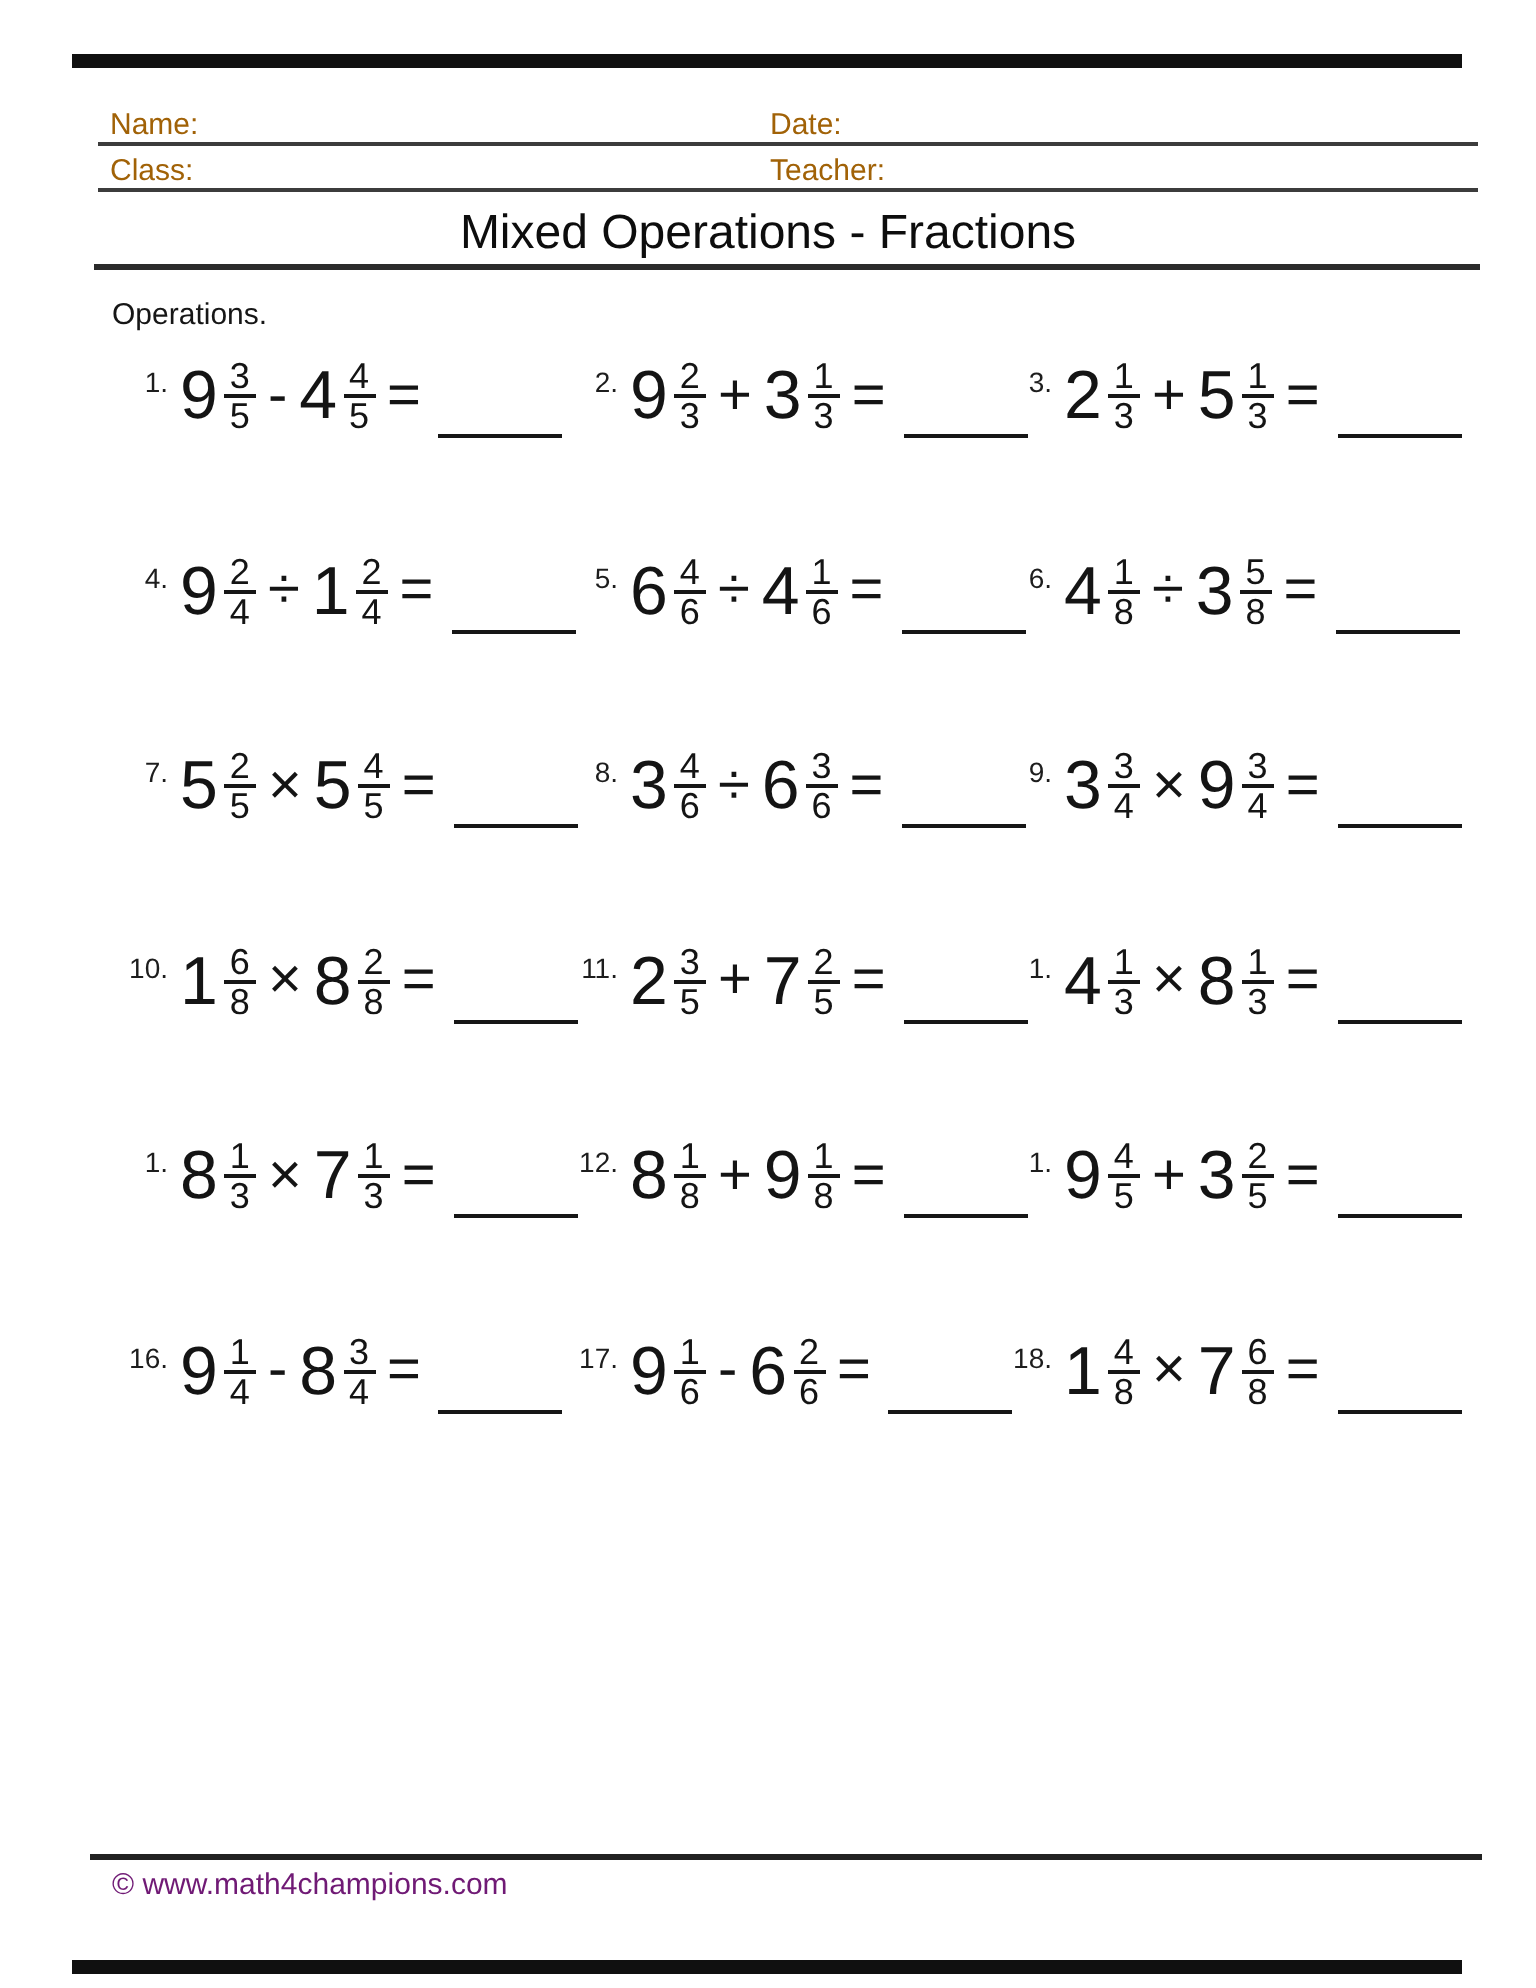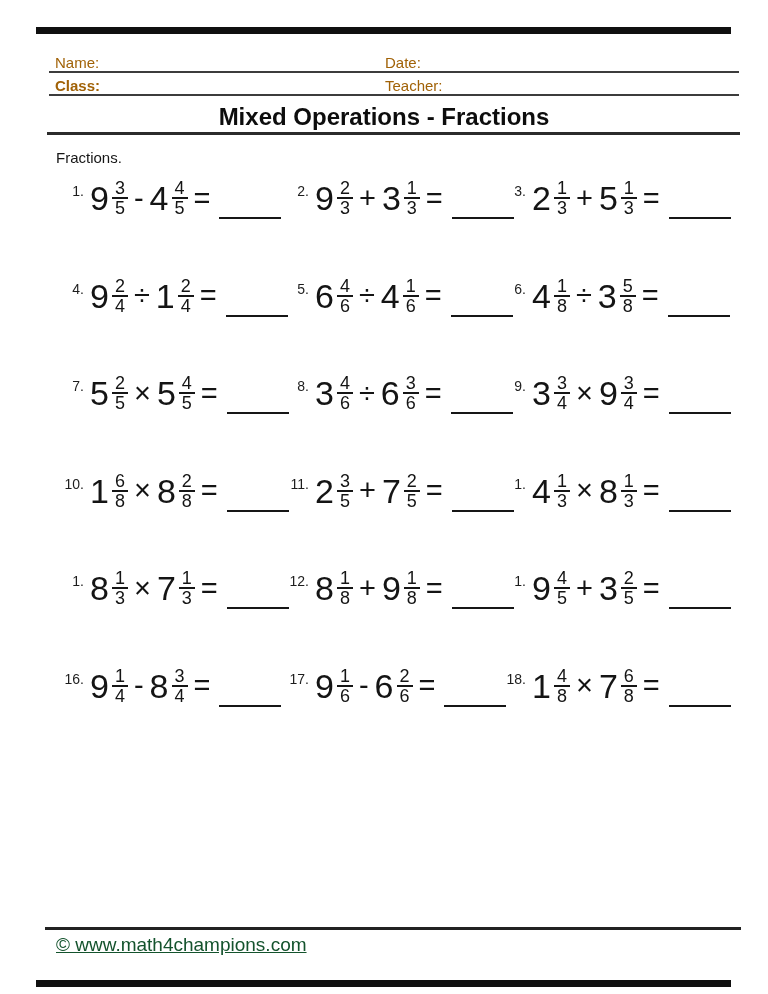--- a/index.html
+++ b/index.html
@@ -13,21 +13,21 @@
 
   
   .hdr-label { position:absolute; font-size:15px; color:#a16207; }
   .rule { position:absolute; background:#3c3c3c; height:2px; }
   .rule-name  { left:49px; top:71px;  width:690px; }
   .rule-class { left:49px; top:94px;  width:690px; }
   .rule-title { left:47px; top:132px; width:693px; height:3px; background:#2b2b2b; }
   .rule-footer{ left:45px; top:927px; width:696px; height:3px; background:#222222; }
 
   .title { position:absolute; top:103px; left:0; width:768px; text-align:center;
-           font-size:24px; font-weight:bold; color:#0d0d0d; letter-spacing:0; }
+           font-size:24px; font-weight:normal; color:#0d0d0d; letter-spacing:0; }
 
   .instruction { position:absolute; left:56px; top:149px; font-size:15px; color:#161616; }
 
   
   .grid { position:absolute; left:58px; top:172px; width:682px;
           display:grid; grid-template-columns:225px 217px 1fr;
           grid-template-rows:repeat(6, 97.5px); }
   .cell { display:flex; align-items:flex-start; }
   .pnum { width:26px; text-align:right; margin-right:6px; margin-top:11px;
           font-size:14px; color:#1d1d1d; flex:0 0 auto; }
@@ -35,39 +35,39 @@
   .whole { font-size:34px; line-height:1; color:#141414; }
   .frac { display:inline-flex; flex-direction:column; align-items:center;
           font-size:18px; margin-left:3px; color:#141414; }
   .fnum { line-height:14px; padding:0 3px 2px; border-bottom:2px solid #161616; }
   .fden { line-height:14px; padding-top:2px; }
   .op { font-size:29px; line-height:1; margin:0 6px; color:#141414; }
   .eq { font-size:29px; line-height:1; margin-left:6px; color:#141414; }
   .blank { width:62px; height:0; border-bottom:2px solid #161616;
            align-self:flex-end; margin-left:9px; margin-bottom:5px; }
 
-  .copyright { position:absolute; left:56px; top:934px; font-size:19px; color:#14532d;text-decoration:underline; }
+  .copyright { position:absolute; left:56px; top:934px; font-size:15px; color:#701a75; }
 </style>
 </head>
 <body>
 
 <div class="bar bar-top"></div>
 <div class="bar bar-bottom"></div>
 
 <span class="hdr-label" style="left:55px; top:54px;">Name:</span>
 <span class="hdr-label" style="left:385px; top:54px;">Date:</span>
 <div class="rule rule-name"></div>
-<span class="hdr-label" style="left:55px; top:77px;font-weight:bold;">Class:</span>
+<span class="hdr-label" style="left:55px; top:77px;">Class:</span>
 <span class="hdr-label" style="left:385px; top:77px;">Teacher:</span>
 <div class="rule rule-class"></div>
 
 <div class="title">Mixed Operations - Fractions</div>
 <div class="rule rule-title"></div>
 
-<div class="instruction">Fractions.</div>
+<div class="instruction">Operations.</div>
 
 <div class="grid">
   <div class="cell">
     <span class="pnum">1.</span>
     <div class="expr">
       <span class="whole">9</span>
       <span class="frac">
           <span class="fnum">3</span>
           <span class="fden">5</span>
         </span>

